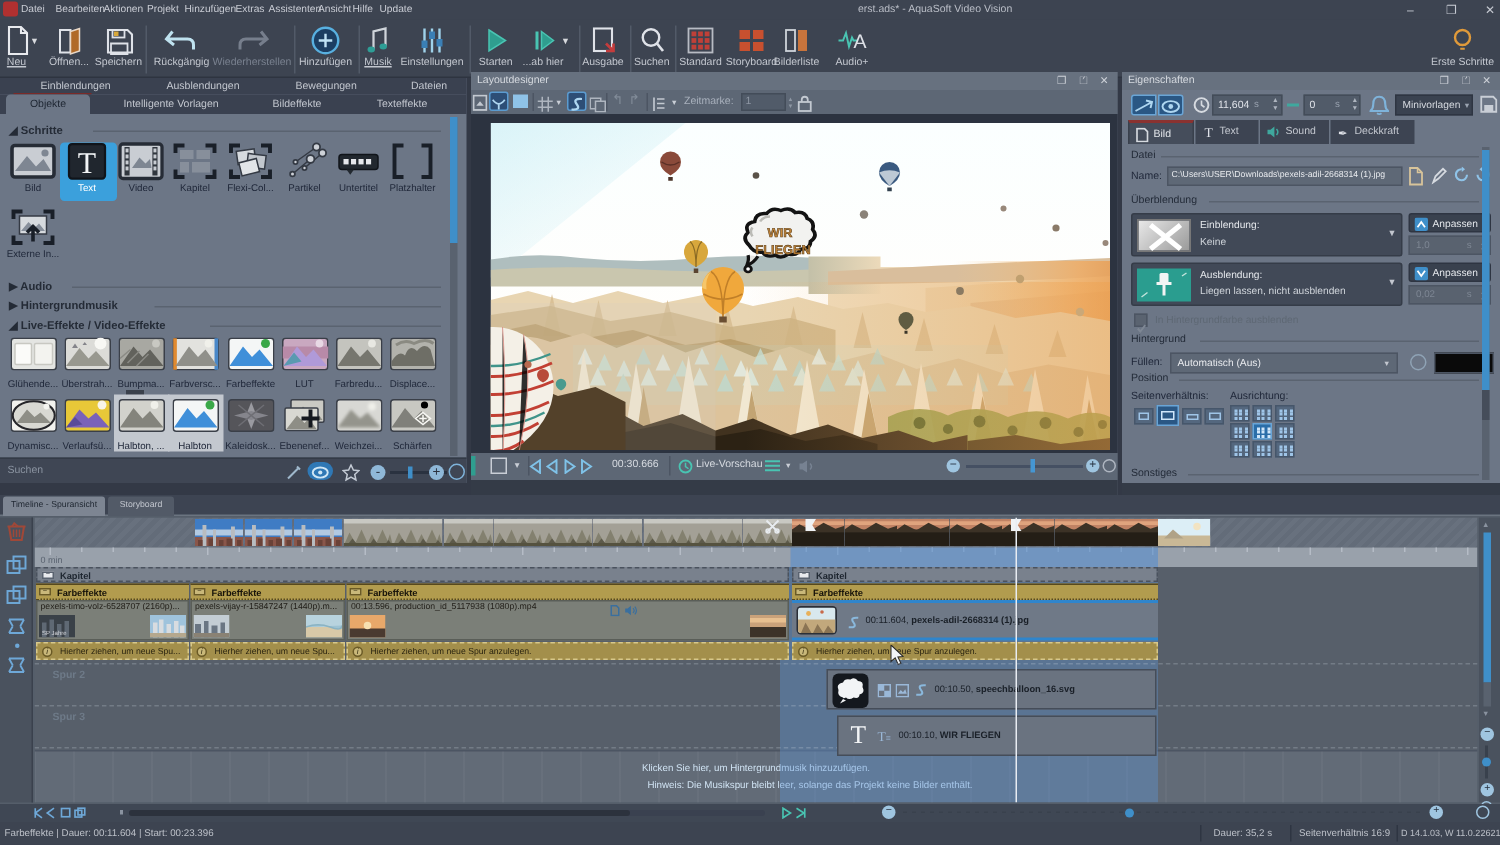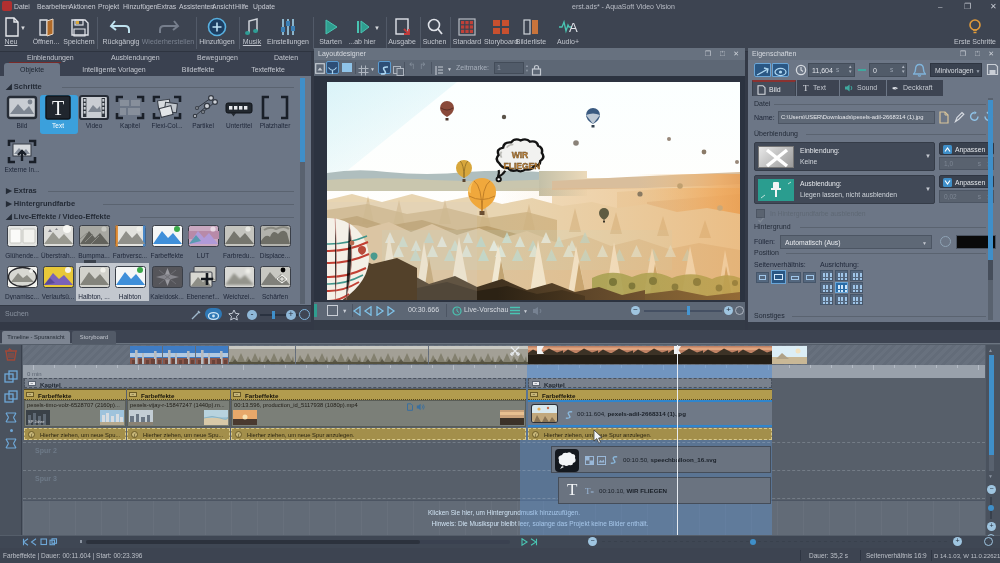--- a/index.html
+++ b/index.html
@@ -357,23 +357,23 @@
       <div class="tile" style="left:4px;top:86px;">
           <div class="tilebox"><svg width="32" height="27" viewBox="0 0 32 27">
               <path d="M3 8 V3 H9 M23 3 H29 V8 M29 19 V24 H23 M9 24 H3 V19" fill="none" stroke="#191f28" stroke-width="2.6"></path>
               <rect x="7" y="6" width="18" height="12" fill="#d6dade" stroke="#343a44"></rect>
               <path d="M8 16 L13 10 L17 14 L20 11 L24 16z" fill="#878f9b"></path>
               <path d="M16 23 V13 M12 17 l4 -4 4 4" fill="none" stroke="#191f28" stroke-width="2.4"></path>
             </svg></div>
           <div class="lbl">Externe In...</div>
         </div>
     </div>
-    <div class="secthead" style="left:6px;top:134px;">▶ Extras</div>
+    <div class="secthead" style="left:6px;top:134px;">▶ Audio</div>
       <div class="abs" style="left:48px;top:139px;width:246px;height:1px;background:#5a6370;"></div>
-    <div class="secthead" style="left:6px;top:147px;">▶ Hintergrundfarbe</div>
+    <div class="secthead" style="left:6px;top:147px;">▶ Hintergrundmusik</div>
       <div class="abs" style="left:103px;top:152px;width:191px;height:1px;background:#5a6370;"></div>
     <div class="secthead" style="left:6px;top:160px;">◢ Live-Effekte / Video-Effekte</div>
       <div class="abs" style="left:140px;top:165px;width:154px;height:1px;background:#5a6370;"></div>
     <div id="fxtiles">
       <div class="tile" style="left:4px;top:173px;">
           <div class="fxbox"><svg width="31" height="22" viewBox="0 0 31 22">
               <rect x="0.5" y="0.5" width="30" height="21" rx="2" fill="#e4e5e2" stroke="#3a3f48"></rect>
               <rect x="3" y="4" width="11" height="14" rx="1" fill="#fbfbf9" stroke="#c8c8c2"></rect>
               <rect x="16" y="4" width="12" height="14" rx="1" fill="#f3f3ef" stroke="#c8c8c2"></rect>
             </svg></div>

